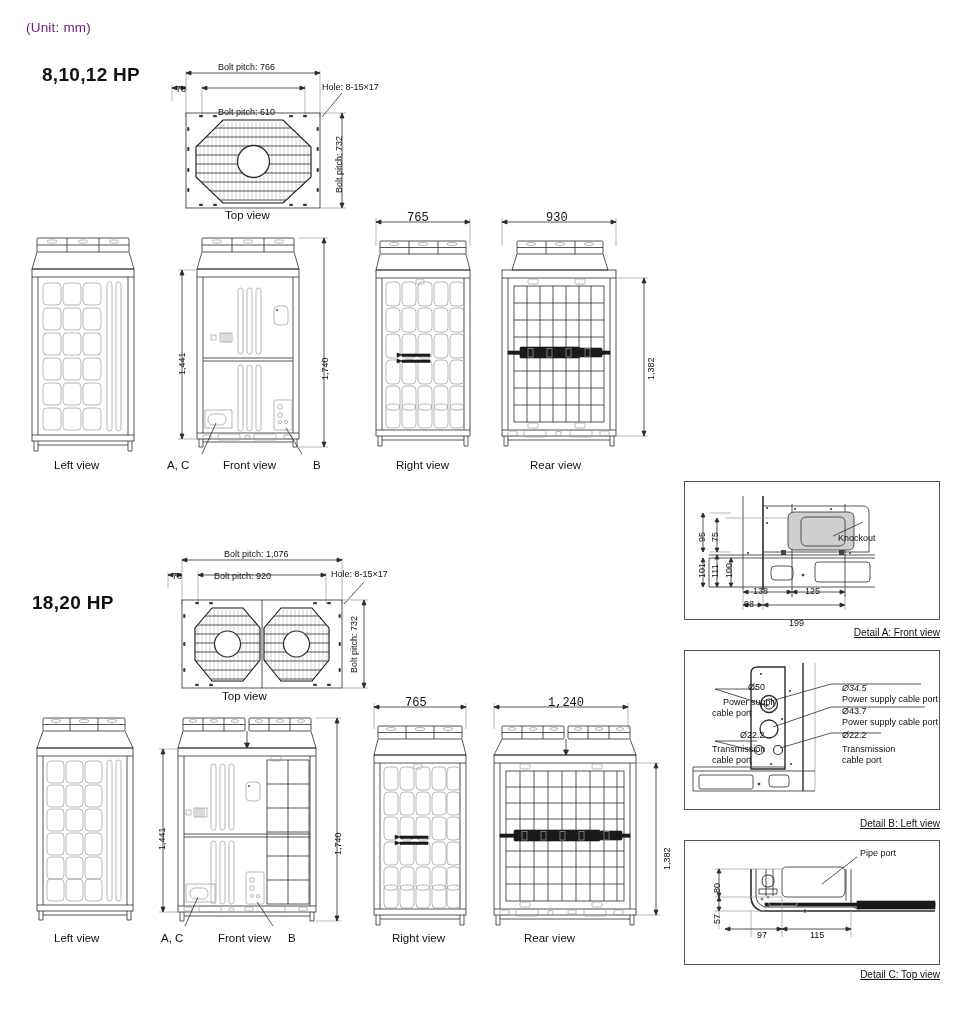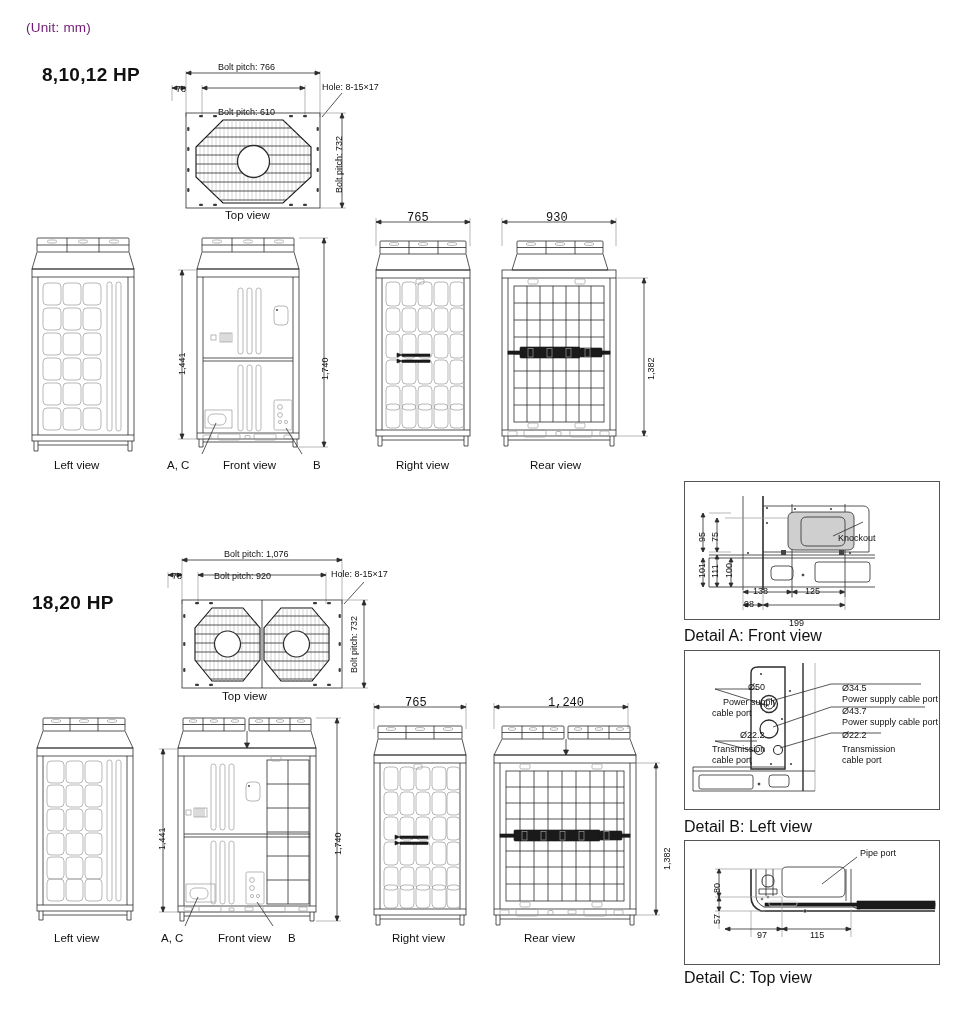--- a/index.html
+++ b/index.html
@@ -11,21 +11,21 @@
   .unit-note{left:26px;top:20px;font-size:13.5px;color:#701a75;letter-spacing:.2px;}
   .hp-title{font-size:19px;font-weight:700;color:#111;letter-spacing:.3px;}
   #hp-title-1{left:26px;top:64px;margin-left:16px;}
   #hp-title-2{left:32px;top:550px;margin-top:42px;}
   .vlabel{font-size:9px;color:#111;white-space:nowrap;}
   .dimtxt{font-size:9px;color:#111;white-space:nowrap;text-align:right;}
   .dimtxt.big{font-size:12px;font-family:Liberation Mono, monospace;}
   .viewname{font-size:11.5px;color:#111;white-space:nowrap;}
   .rot{transform-origin:0 0;transform:rotate(-90deg);}
   .panel{border:1.4px solid #555;background:#fff;box-sizing:border-box;}
-  .caption{font-size:16px;color:#111;white-space:nowrap;text-align:left;}
+  .caption{font-size:10px;color:#111;text-decoration:underline;white-space:nowrap;text-align:right;}
   svg{display:block;overflow:visible;}
   .ln{stroke:#2b2b2b;stroke-width:.8;fill:none;}
   .lnl{stroke:#9a9a9a;stroke-width:.7;fill:none;}
   .lnd{stroke:#111;stroke-width:1.1;fill:none;}
   .lnthin{stroke:#b5b5b5;stroke-width:.6;fill:none;}
   .fillgray{fill:#cfcfcf;stroke:#2b2b2b;stroke-width:.8;}
   .filldark{fill:#1a1a1a;stroke:#1a1a1a;stroke-width:.6;}
   .nofill{fill:none;}
 </style>
 </head>
@@ -1120,21 +1120,21 @@
         <circle cx="97" cy="68" r="1.1"></circle>
       <circle cx="66" cy="113" r="1.1"></circle>
         <circle cx="86" cy="113" r="1.1"></circle>
         <circle cx="106" cy="113" r="1.1"></circle>
     </g>
   </svg>
 </div>
 <div class="abs vlabel" style="left:748px;top:682px;">Ø50</div>
 <div class="abs vlabel" style="left:712px;top:697px;padding-left:11px;">Power supply</div>
 <div class="abs vlabel" style="left:712px;top:708px;">cable port</div>
-<div class="abs vlabel" style="left:842px;top:683px;">Ø34.5</div>
+<div class="abs vlabel" style="left:842px;top:683px;font-style:italic;">Ø34.5</div>
 <div class="abs vlabel" style="left:842px;top:694px;">Power supply cable port</div>
 <div class="abs vlabel" style="left:842px;top:706px;">Ø43.7</div>
 <div class="abs vlabel" style="left:842px;top:717px;">Power supply cable port</div>
 <div class="abs vlabel" style="left:740px;top:730px;">Ø22.2</div>
 <div class="abs vlabel" style="left:712px;top:744px;">Transmission</div>
 <div class="abs vlabel" style="left:712px;top:755px;">cable port</div>
 <div class="abs vlabel" style="left:842px;top:730px;">Ø22.2</div>
 <div class="abs vlabel" style="left:842px;top:744px;">Transmission</div>
 <div class="abs vlabel" style="left:842px;top:755px;">cable port</div>
 <div class="abs caption" style="left:684px;width:256px;top:818px;">Detail B: Left view</div>

